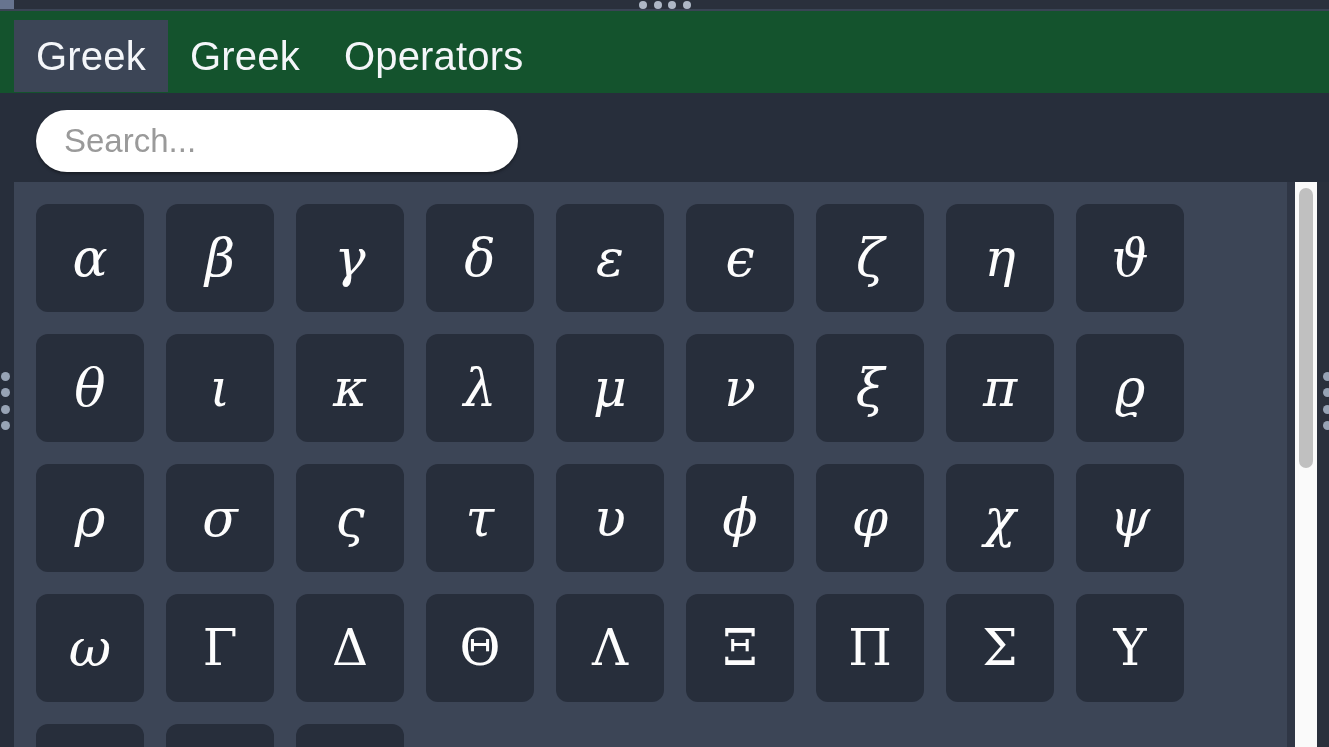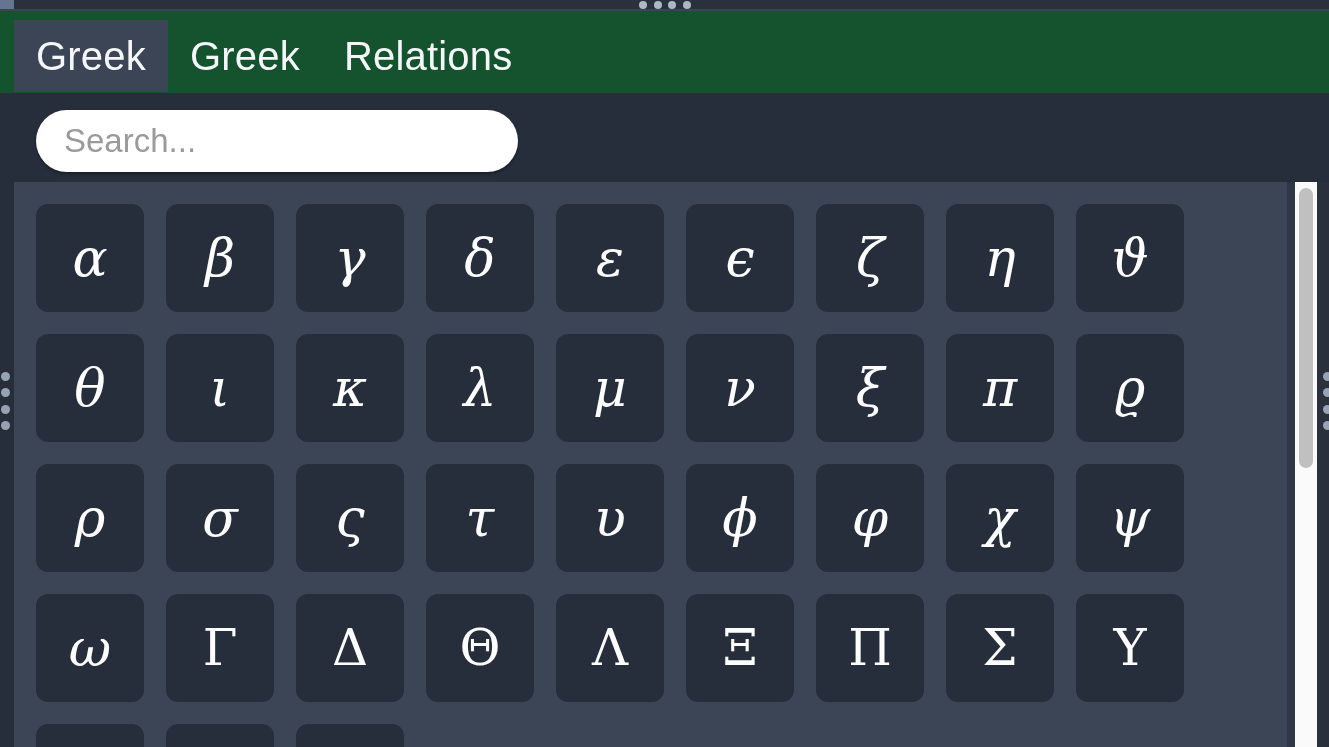--- a/index.html
+++ b/index.html
@@ -276,21 +276,21 @@
 
   <div class="tabbar">
     <div class="tabs" id="tabs-container">
         <div class="tab active">
           <span>Greek</span>
         </div>
         <div class="tab">
           <span>Greek</span>
         </div>
         <div class="tab">
-          <span>Relations</span>
+          <span>Operators</span>
         </div>
       </div>
   </div>
 
   <div class="search-wrap">
     <input class="search-input" type="text" placeholder="Search..." style="">
   </div>
 
   <div class="panel">
     <div class="grid" id="grid-container">

